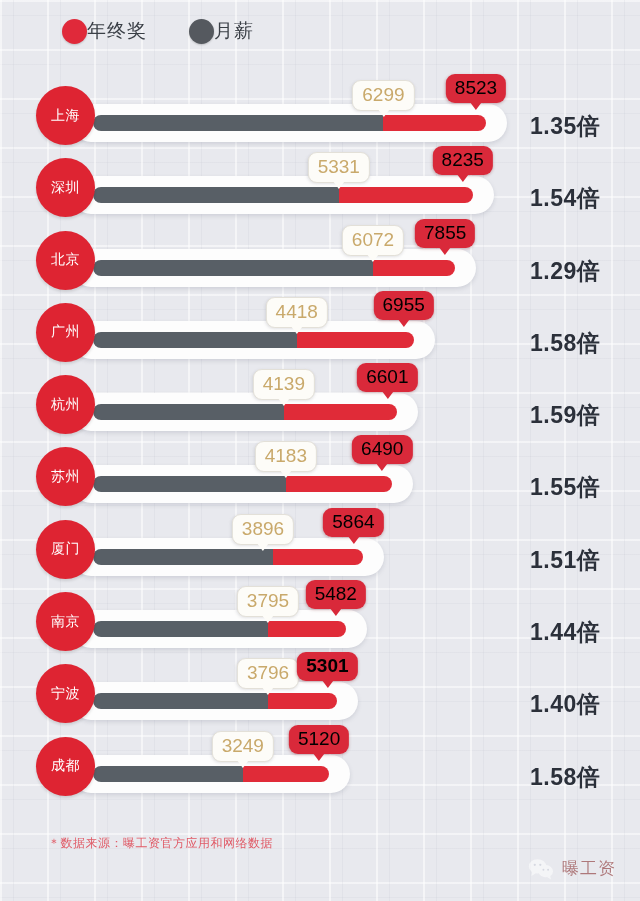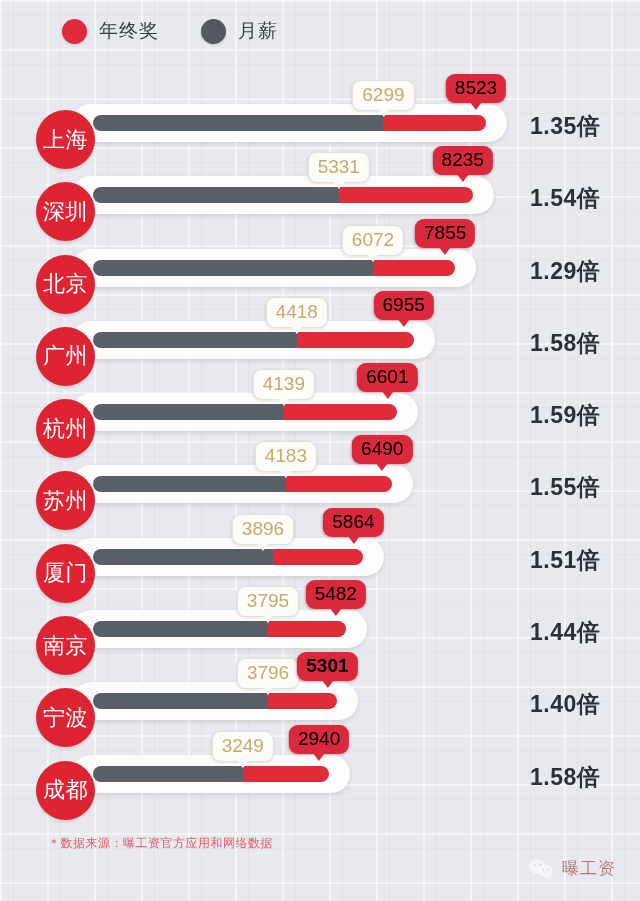--- a/index.html
+++ b/index.html
@@ -44,21 +44,21 @@
 
   
   .legend {
     position: absolute;
     top: 18px;
     left: 62px;
     display: flex;
     align-items: center;
     gap: 42px;
   }
-  .legend-item { display: flex; align-items: center; gap: 12px; }
+  .legend-item { display: flex; align-items: center; }
   .legend-dot {
     width: 25px; height: 25px; border-radius: 50%;
     box-shadow: 0 1px 2px rgba(0,0,0,0.18);
   }
   .legend-dot.bonus  { background: #e0293a; }
   .legend-dot.salary { background: #55595f; }
   .legend-label {
     font-size: 19px;
     color: #3a3f46;
     letter-spacing: 1px;
@@ -95,29 +95,29 @@
     overflow: hidden;
     display: flex;
   }
   .seg-salary { background: #585f66; height: 100%; }
   .seg-bonus  { background: #e02b38; height: 100%; }
 
   
   .city-badge {
     position: absolute;
     left: 36px;
-    top: 24px;
+    top: 0;
     width: 59px; height: 59px;
     border-radius: 50%;
     background: #de2432;
     display: flex;
     align-items: center;
     justify-content: center;
     color: #ffffff;
-    font-size: 22px;
+    font-size: 14px;
     letter-spacing: 0.5px;
     box-shadow: 0 2px 3px rgba(0,0,0,0.12);
     z-index: 3;
   }
 
   
   .bubble {
     position: absolute;
     transform: translateX(-50%);
     padding: 3px 9px 4px 9px;
@@ -319,21 +319,21 @@
       </div>
       <div class="row">
         <div class="track" style="width: 278.086px;">
           <div class="bar-wrap" style="width: 236.086px;">
             <div class="seg-salary" style="width: 149.813px;"></div>
             <div class="seg-bonus" style="width: 86.2728px;"></div>
           </div>
         </div>
         <div class="city-badge">成都</div>
         <div class="bubble salary" style="left: 242.813px;">3249</div>
-        <div class="bubble bonus" style="left: 319.086px;">2940</div>
+        <div class="bubble bonus" style="left: 319.086px;">5120</div>
         <div class="multiplier">1.58倍</div>
       </div>
     </div>
 
   <div class="source-note">＊数据来源：曝工资官方应用和网络数据</div>
 
   <div class="watermark">
     <svg class="wechat-icon" viewBox="0 0 30 25">
       <ellipse cx="11" cy="9.5" rx="10" ry="8.3" fill="#ffffff"></ellipse>
       <polygon points="5,15 4,20.5 9,17.5" fill="#ffffff"></polygon>

